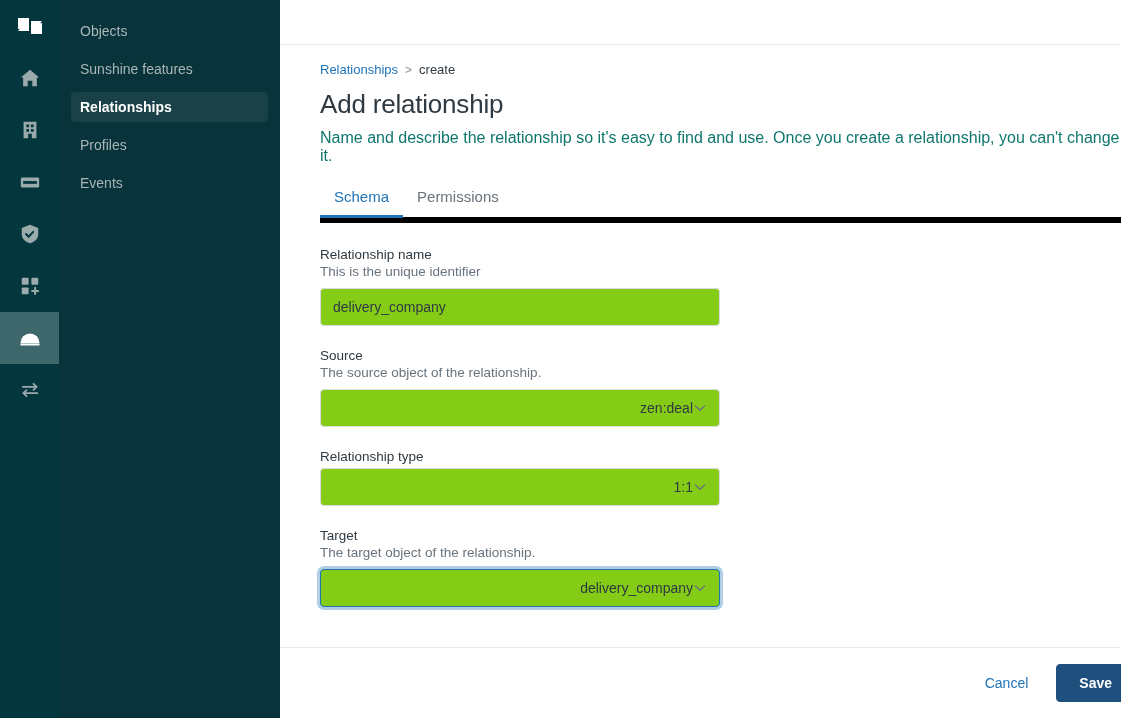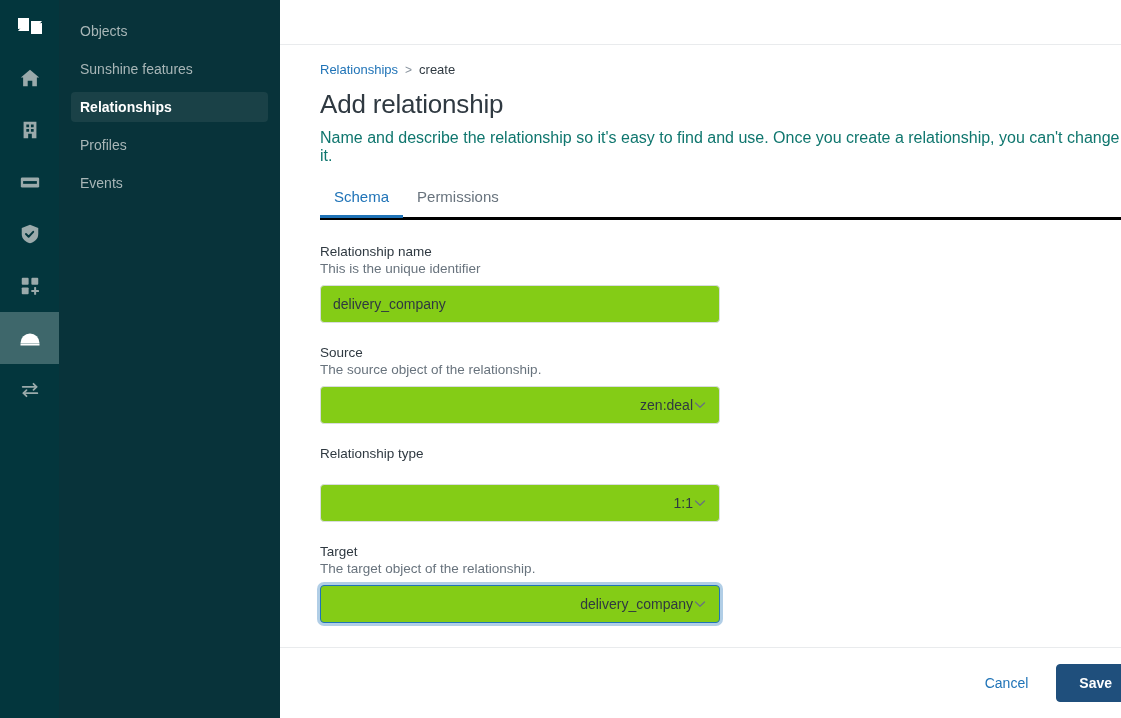--- a/index.html
+++ b/index.html
@@ -99,21 +99,21 @@
   }
   .page-desc {
     font-size: 16px;
     color: #0f766e;
     margin-bottom: 23px;
   }
 
   
   .tabs {
     display: flex;
-    border-bottom: 3px solid #000000;
+    border-bottom: 6px solid #000000;
     margin-bottom: 24px;
     width: 801px;
   }
   .tab {
     font-size: 15px;
     color: #68737d;
     padding: 0 14px 10px 14px;
     margin-bottom: -1px;
     cursor: pointer;
     border-bottom: 3px solid transparent;
@@ -129,21 +129,21 @@
     font-size: 13.5px;
     font-weight: normal;
     color: #2f3941;
     margin-bottom: 2px;
   }
   .field-hint {
     font-size: 13.5px;
     color: #68737d;
     margin-bottom: 9px;
   }
-  .field-label.nohint { margin-bottom: 23px; }
+  .field-label.nohint { margin-bottom: 4px; }
 
   .input-box, .select-box {
     width: 400px; height: 38px;
     border: 1px solid #d8dcde;
     border-radius: 4px;
     background: #84cc16;
     font-size: 14px;
     color: #2f3941;
     padding: 0 12px;
     display: flex; align-items: center;

